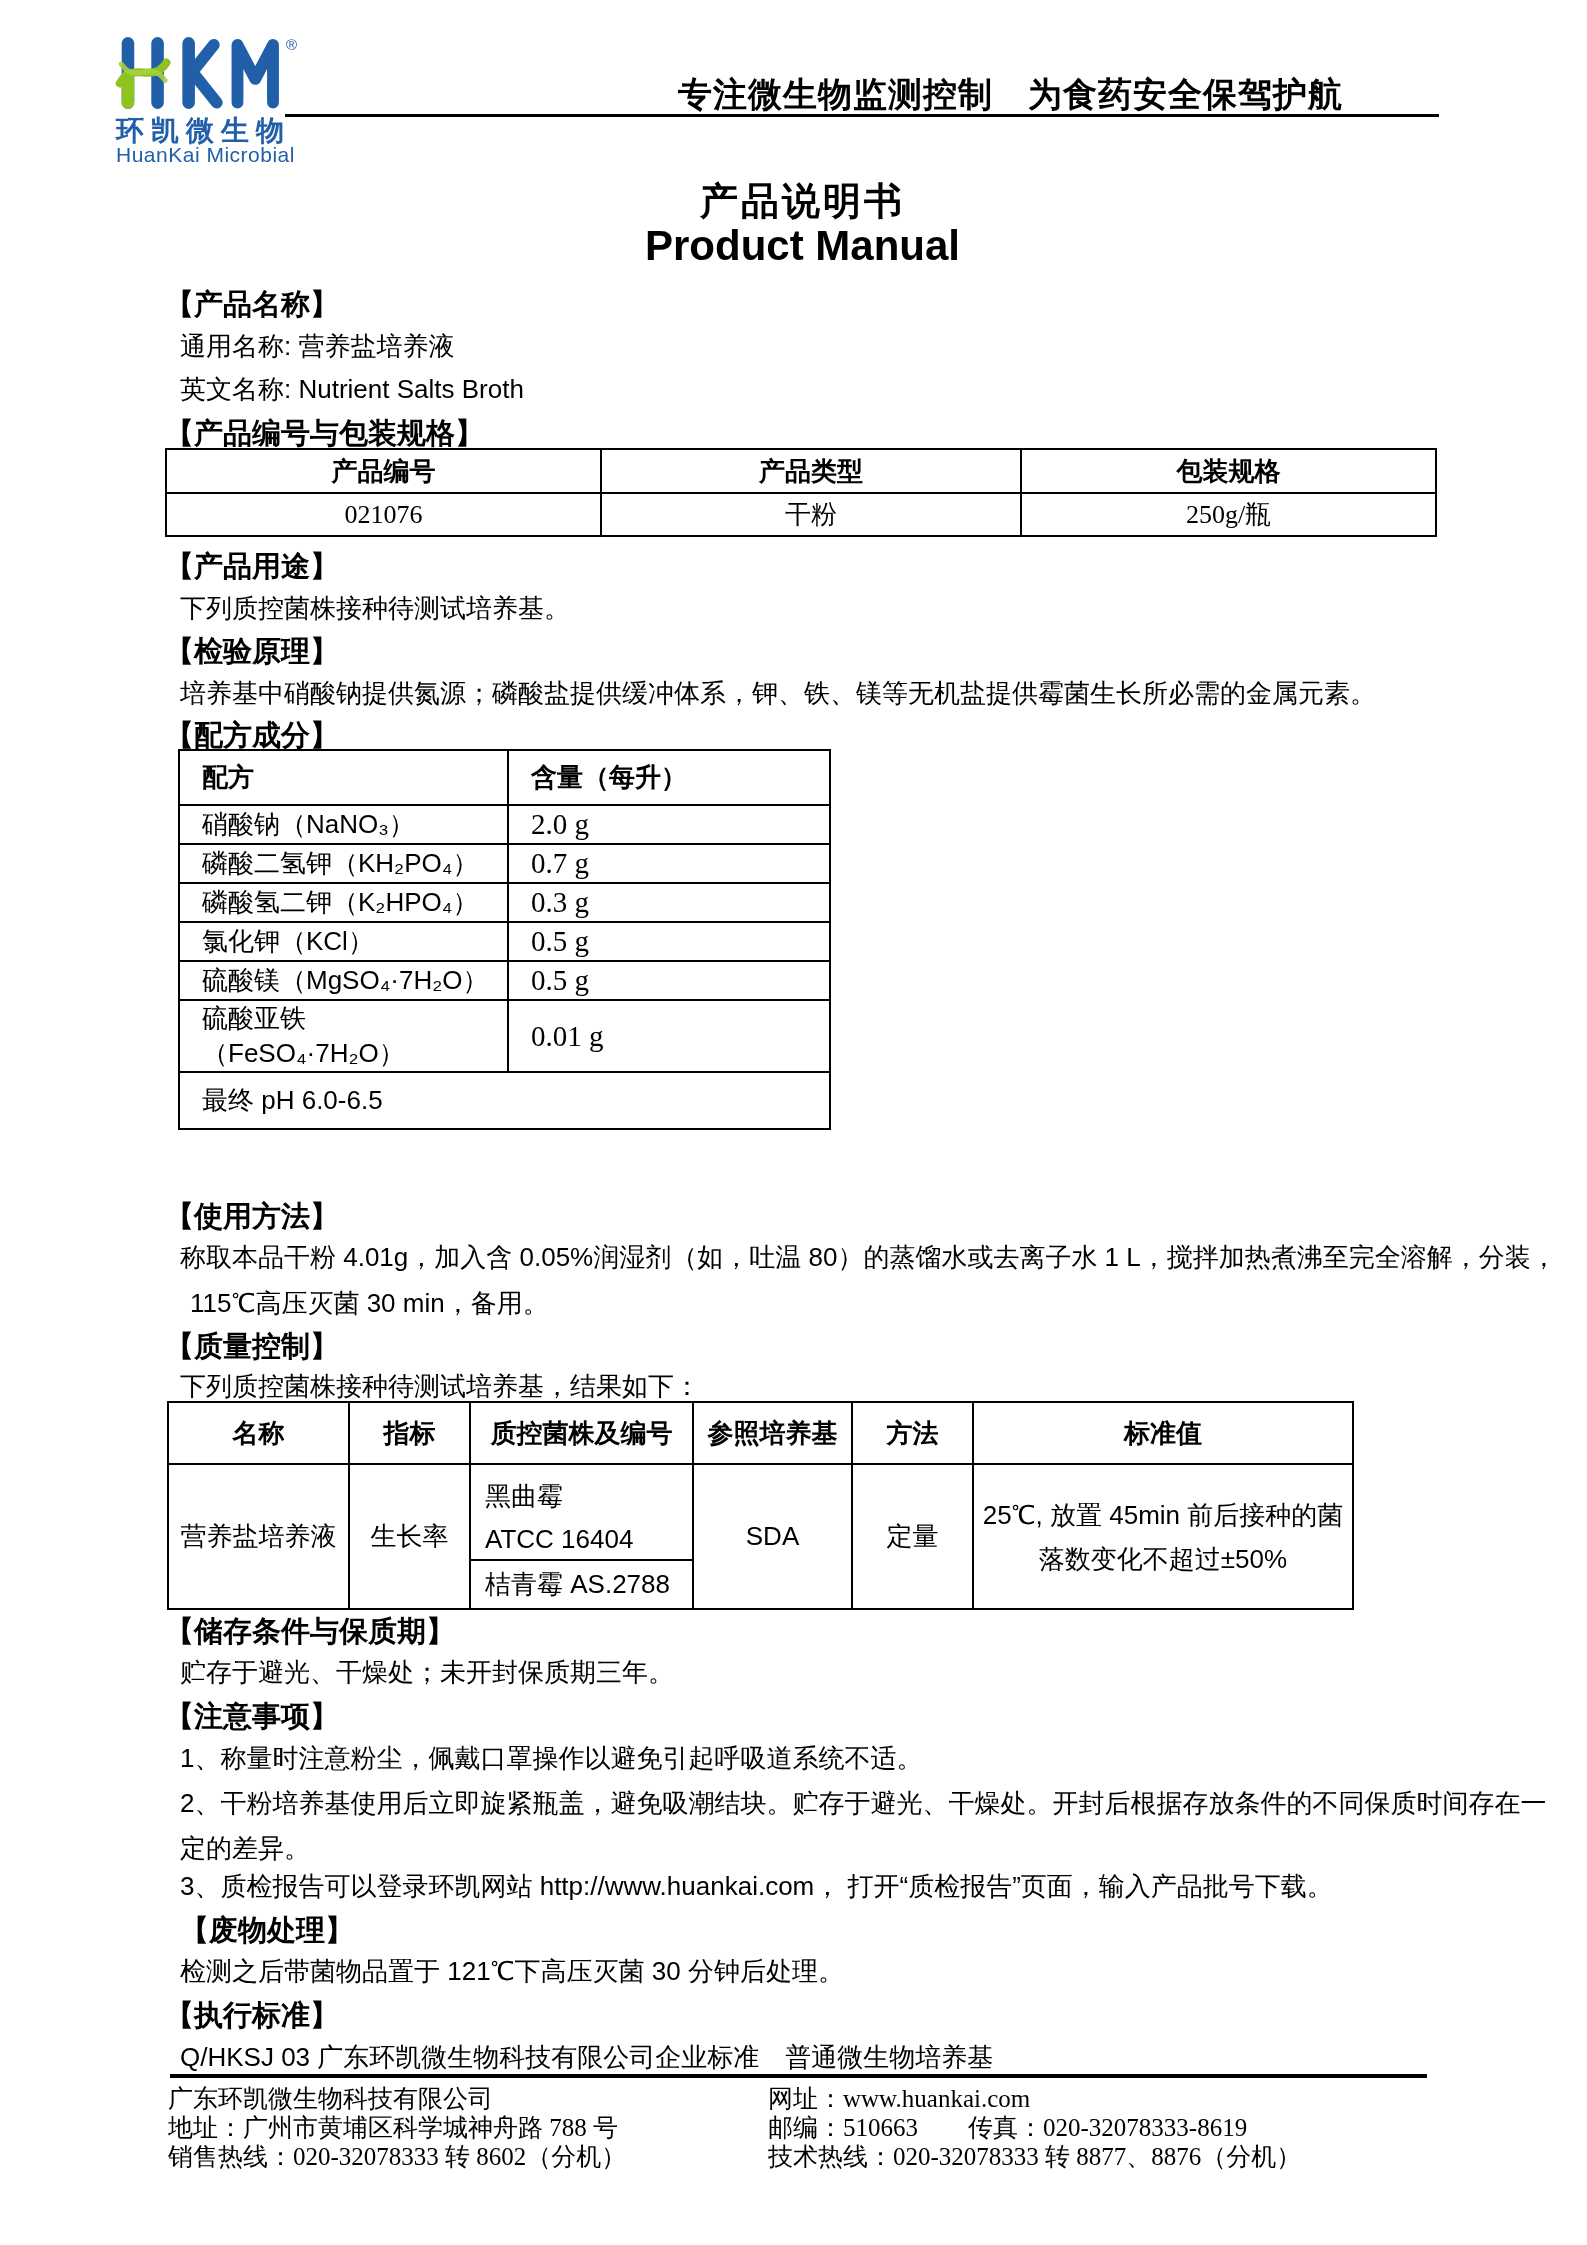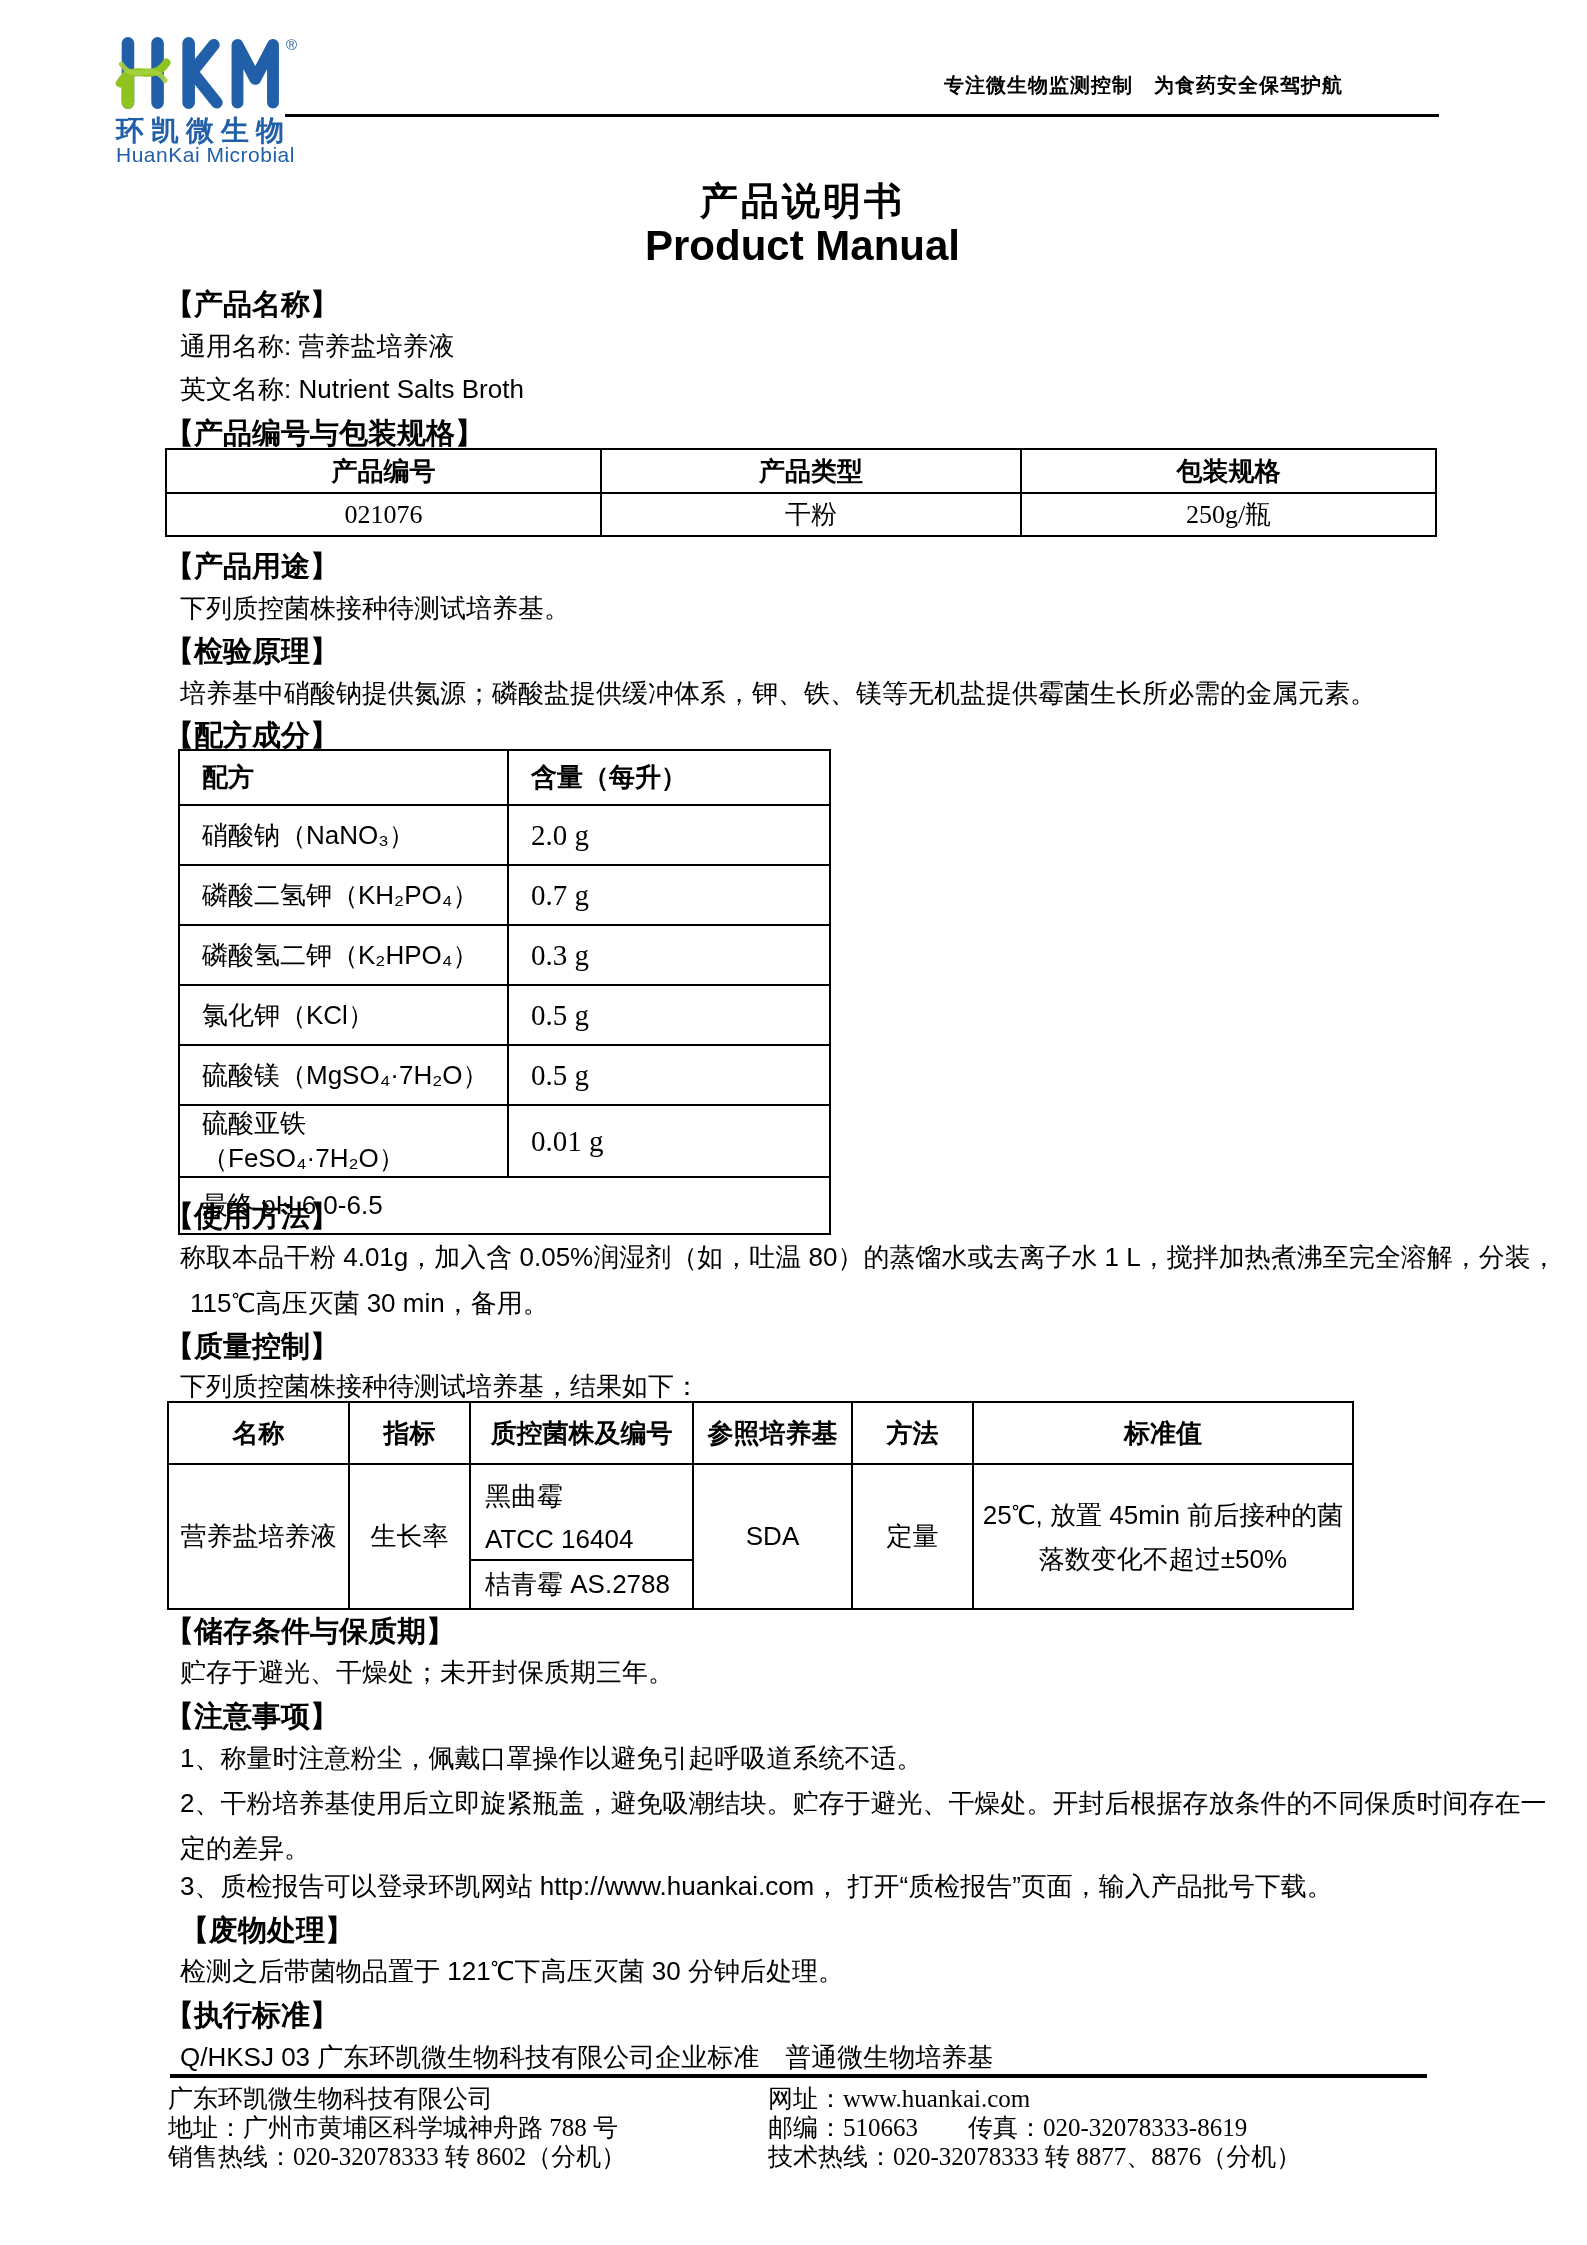--- a/index.html
+++ b/index.html
@@ -10,21 +10,21 @@
     font-family:"Liberation Sans", sans-serif;
     color:#000; overflow:hidden;
   }
   .abs { position:absolute; }
   .serif { font-family:"Liberation Serif", serif; }
 
   
   .logo-cn { color:#2160a8; font-size:28px; font-weight:600; letter-spacing:7px; white-space:nowrap; }
   .logo-en { color:#2160a8; font-size:21px; letter-spacing:0.5px; white-space:nowrap; }
   .logo-reg { color:#2160a8; font-size:15px; }
-  .tagline { font-size:20px; font-weight:600; letter-spacing:1px; white-space:nowrap; }
+  .tagline { font-size:34px; font-weight:600; letter-spacing:1px; white-space:nowrap; }
   .header-rule { background:#000; height:3px; }
 
   
   .title-wrap { left:165px; width:1275px; text-align:center; }
   .title-cn { font-size:38px; font-weight:700; letter-spacing:3px; }
   .title-en { font-size:42px; font-weight:700; }
 
   
   .sec-h { left:165px; font-size:29px; font-weight:700; white-space:nowrap; }
   .para { left:180px; font-size:26px; white-space:nowrap; }
@@ -35,21 +35,21 @@
   .t-center td, .t-center th { text-align:center; vertical-align:middle; }
   th { font-weight:700; }
 
   .spec-table { width:1270px; }
   .spec-table tr.hrow { height:44px; }
   .spec-table tr.drow { height:43px; }
 
   .formula-table { width:651px; }
   .formula-table th, .formula-table td { text-align:left; padding-left:22px; vertical-align:middle; }
   .formula-table .hrow { height:55px; }
-  .formula-table .drow { height:60px; }
+  .formula-table .drow { height:39px; }
   .formula-table .phrow { height:57px; }
   .amount { font-family:"Liberation Serif", serif; font-size:29px; }
 
   .qc-table { width:1185px; }
   .qc-table .hrow { height:62px; }
   .qc-table .drow { height:145px; }
   .qc-table td, .qc-table th { text-align:center; vertical-align:middle; }
   .qc-strain-cell { padding:0 !important; vertical-align:top !important; }
   .qc-sub-a { height:96px; border-bottom:2px solid #000; text-align:left; padding:10px 16px 0 14px; line-height:43px; }
   .qc-sub-b { height:47px; text-align:left; padding-left:14px; line-height:47px; }

